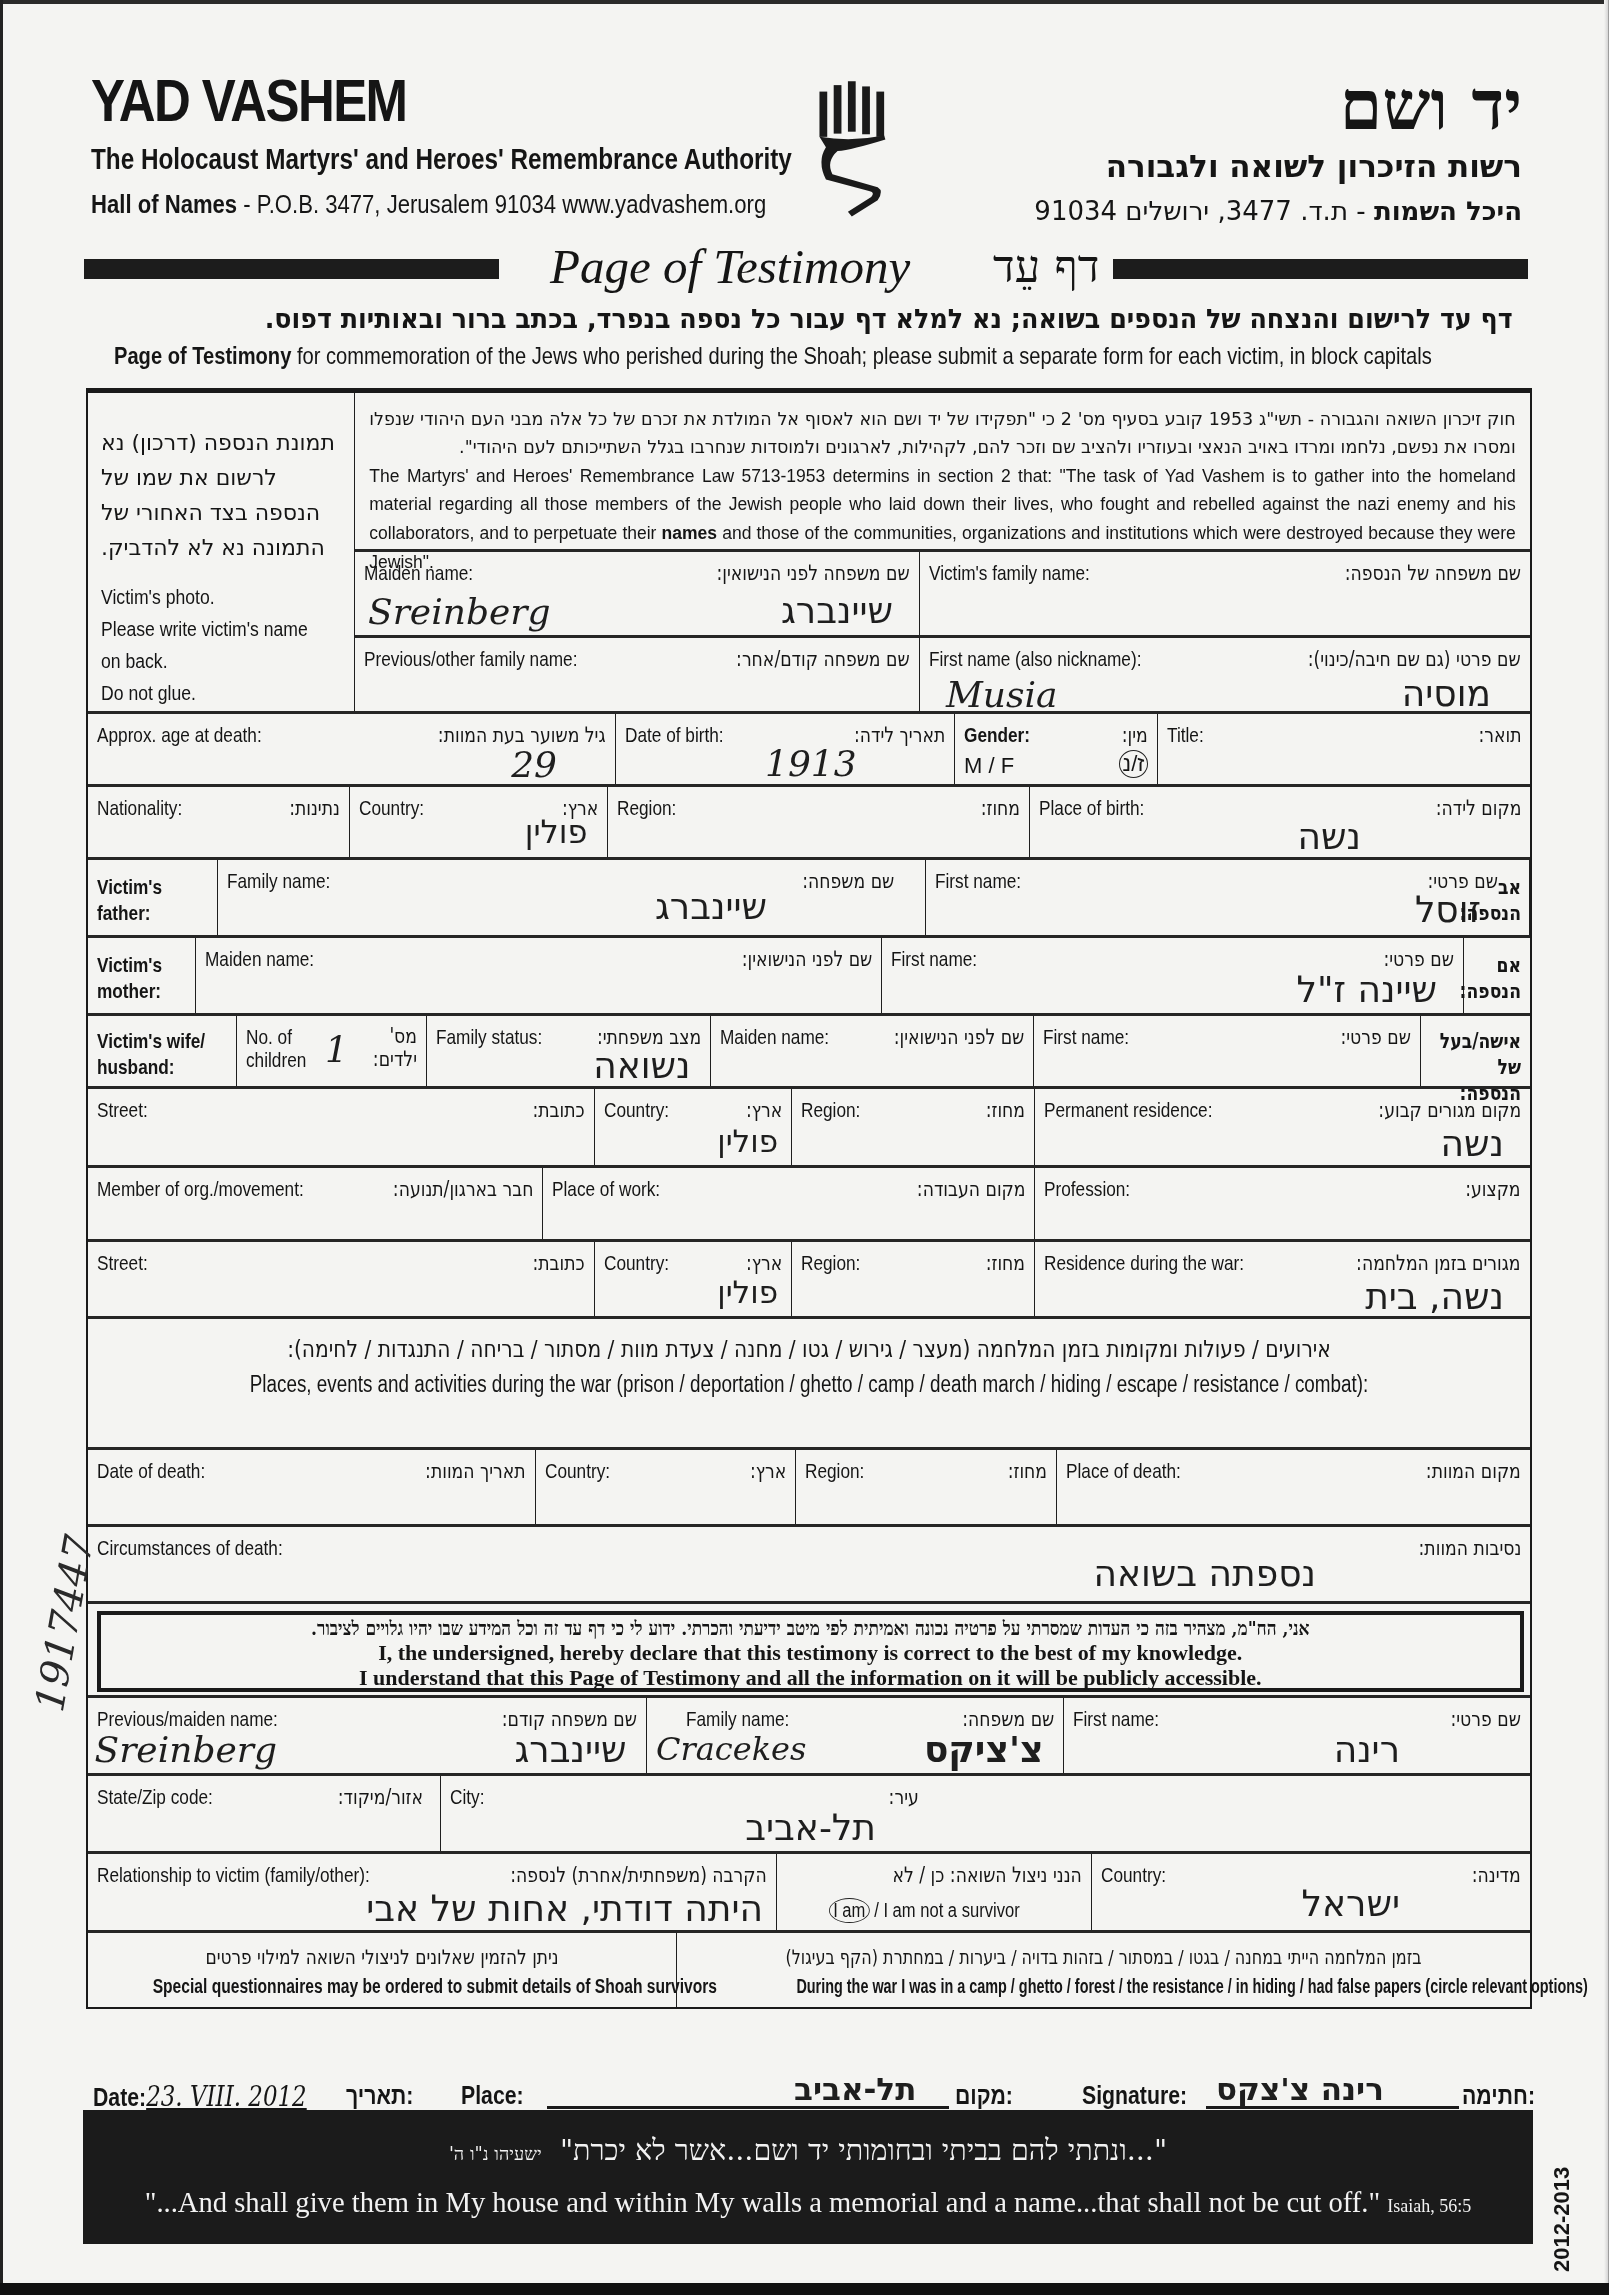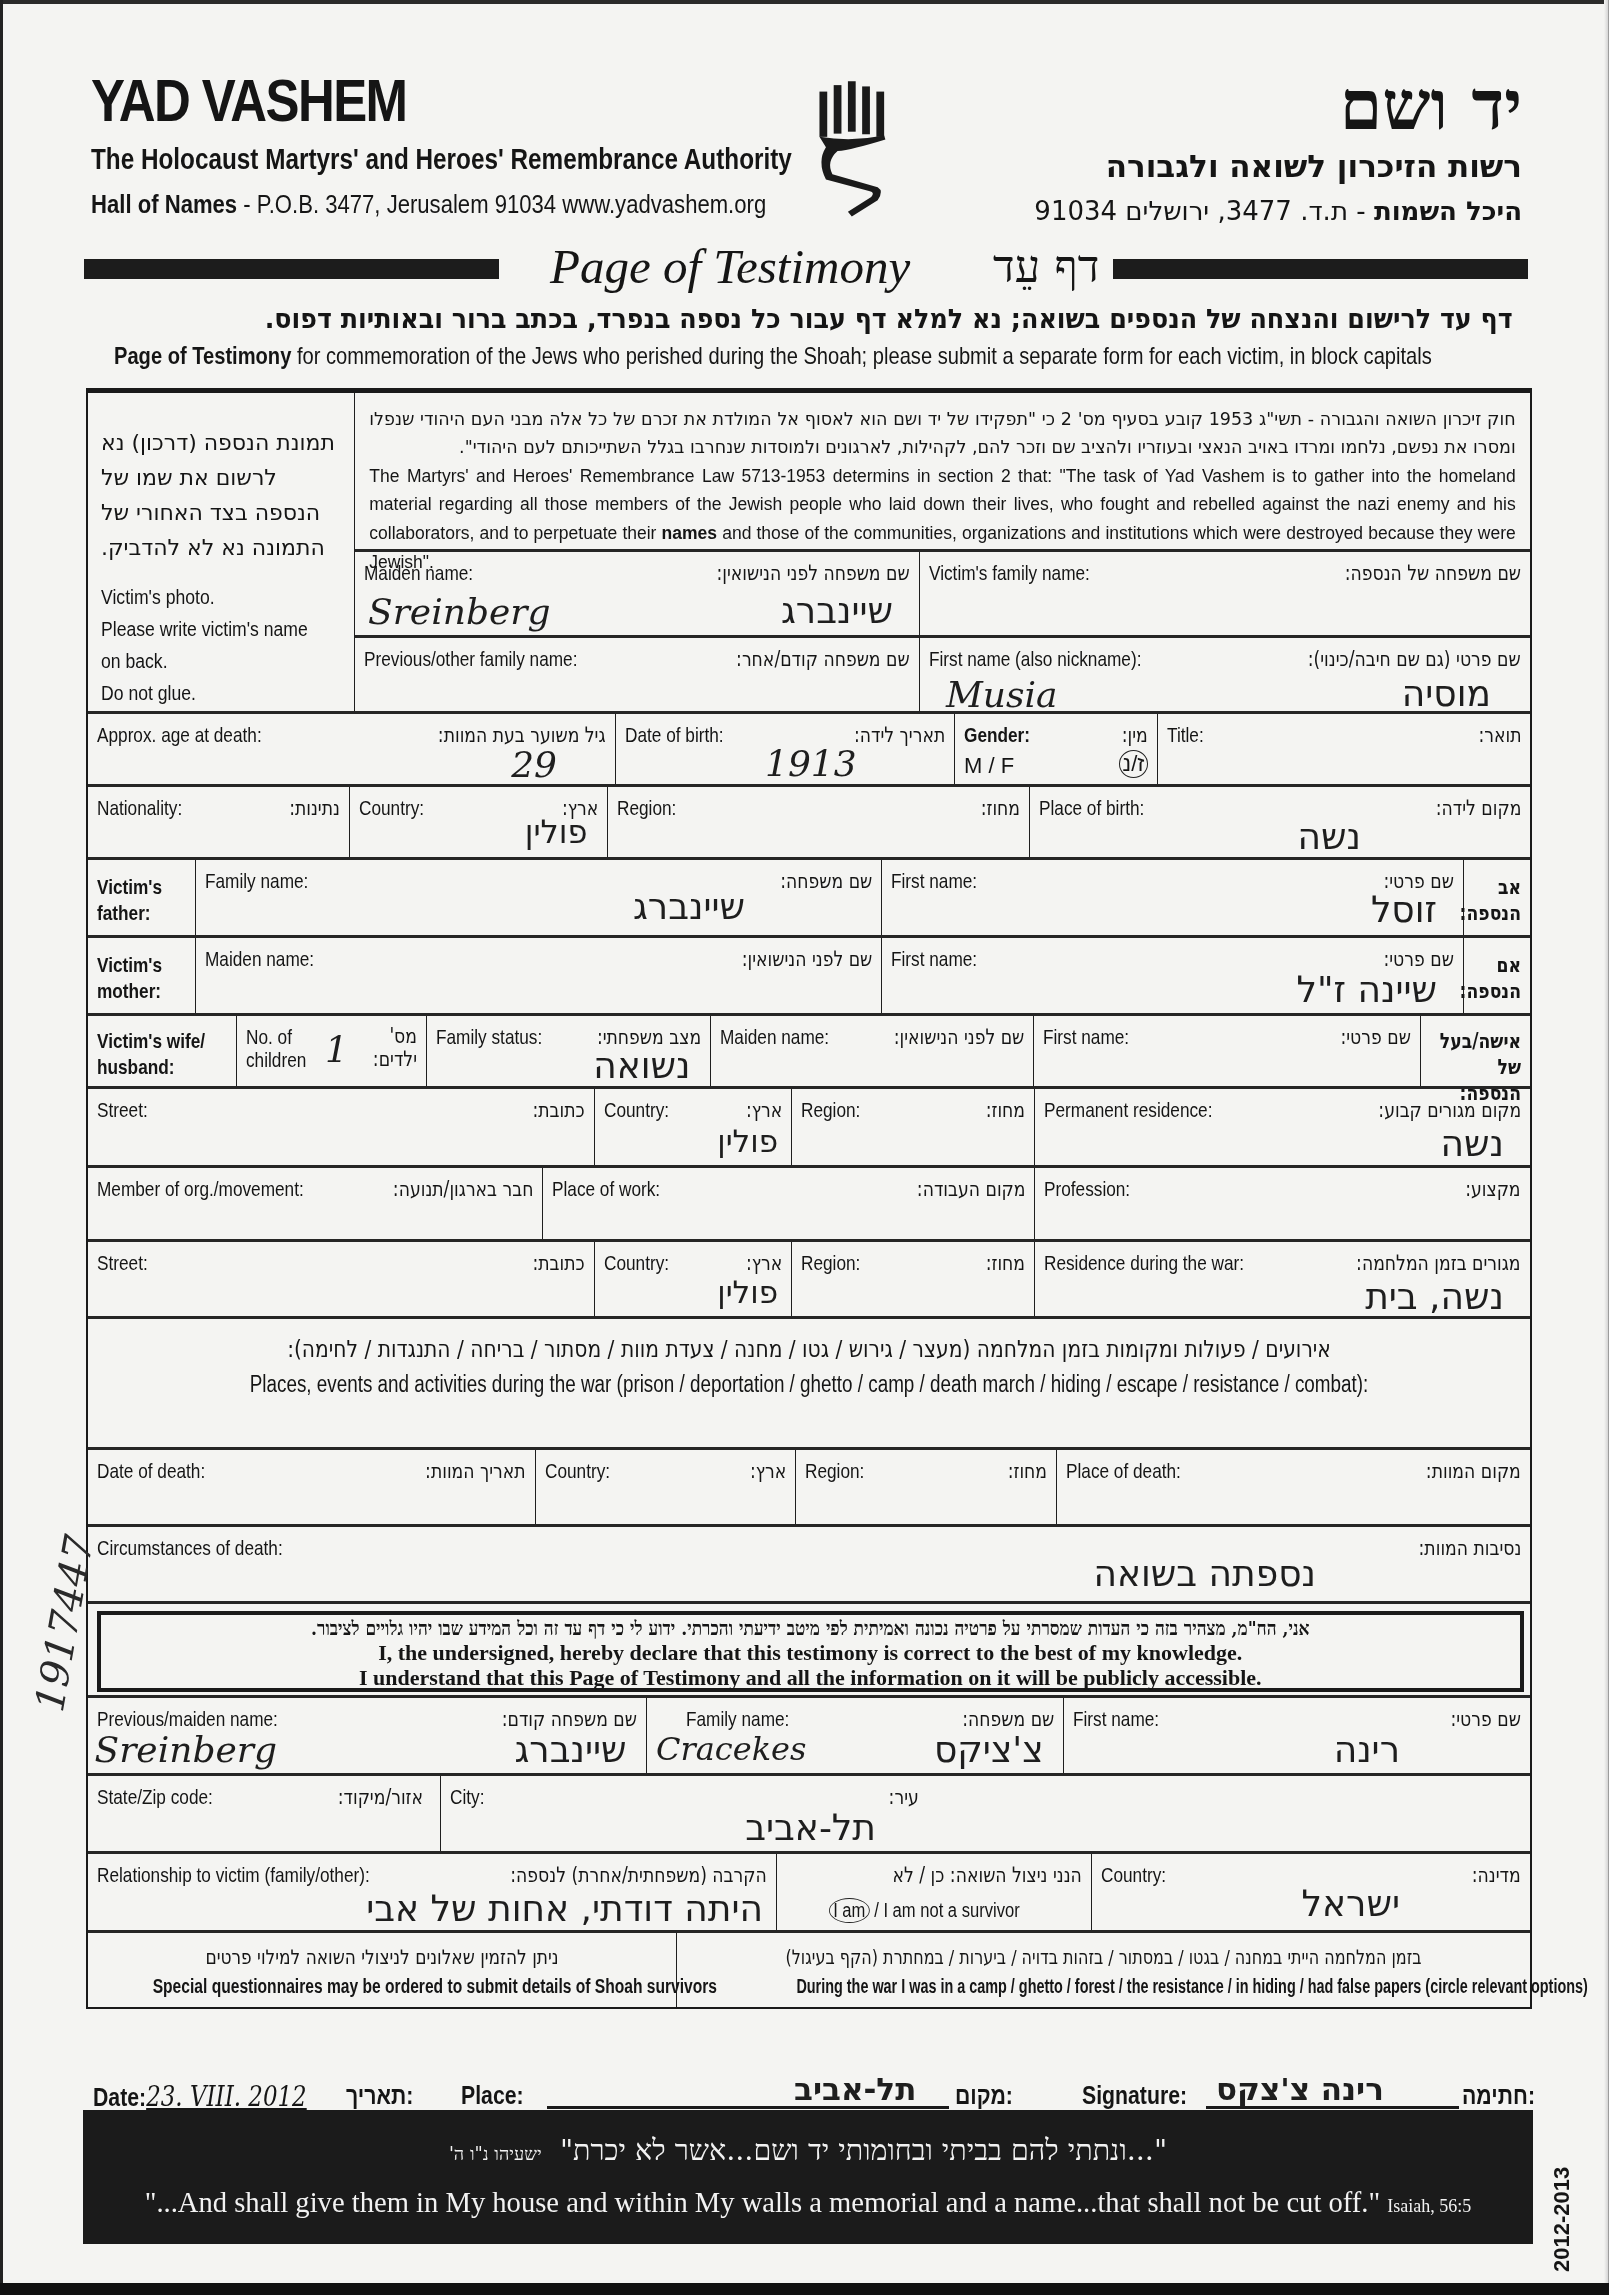--- a/index.html
+++ b/index.html
@@ -203,21 +203,21 @@
       <span class="lbl-en">Region:</span>
       <span class="lbl-he">מחוז:</span>
     </div>
     <div class="cell" style="flex:1;">
       <span class="lbl-en">Place of birth:</span>
       <span class="lbl-he">מקום לידה:</span>
       <span class="hand hand-he" style="right:169px; top:28.6px;">נשה</span>
     </div>
   </div>
 
-  <div class="row" style="height:78px;">
+  <div class="row" style="height:78px;gap:22px;">
     <div class="cell" style="width:107px;">
       <span class="lbl-en bold" style="white-space:normal; width:104px; line-height:26px; top:14.3px;">Victim's father:</span>
     </div>
     <div class="cell" style="width:686px;">
       <span class="lbl-en">Family name:</span>
       <span class="lbl-he">שם משפחה:</span>
       <span class="hand hand-he" style="right:136px; top:26px;">שיינברג</span>
     </div>
     <div class="cell" style="width:582px;">
       <span class="lbl-en">First name:</span>
@@ -377,21 +377,21 @@
     <div class="cell" style="width:558px;">
       <span class="lbl-en">Previous/maiden name:</span>
       <span class="lbl-he">שם משפחה קודם:</span>
       <span class="hand" style="left:6.5px; top:31px;">Sreinberg</span>
       <span class="hand hand-he" style="right:19.5px; top:31px;">שיינברג</span>
     </div>
     <div class="cell" style="width:417px;">
       <span class="lbl-en" style="left:39px;">Family name:</span>
       <span class="lbl-he">שם משפחה:</span>
       <span class="hand" style="left:9px; top:32px; font-size:32px;">Cracekes</span>
-      <span class="hand hand-he" style="right:19.5px; top:31px;">צ'ציקס</span>
+      <span class="hand hand-he" style="right:19.5px; top:31px;font-weight:bold;">צ'ציקס</span>
     </div>
     <div class="cell" style="flex:1;">
       <span class="lbl-en">First name:</span>
       <span class="lbl-he">שם פרטי:</span>
       <span class="hand hand-he" style="right:130px; top:31px;">רינה</span>
     </div>
   </div>
 
   <div class="row" style="height:78px;gap:8px;">
     <div class="cell" style="width:344px;">

